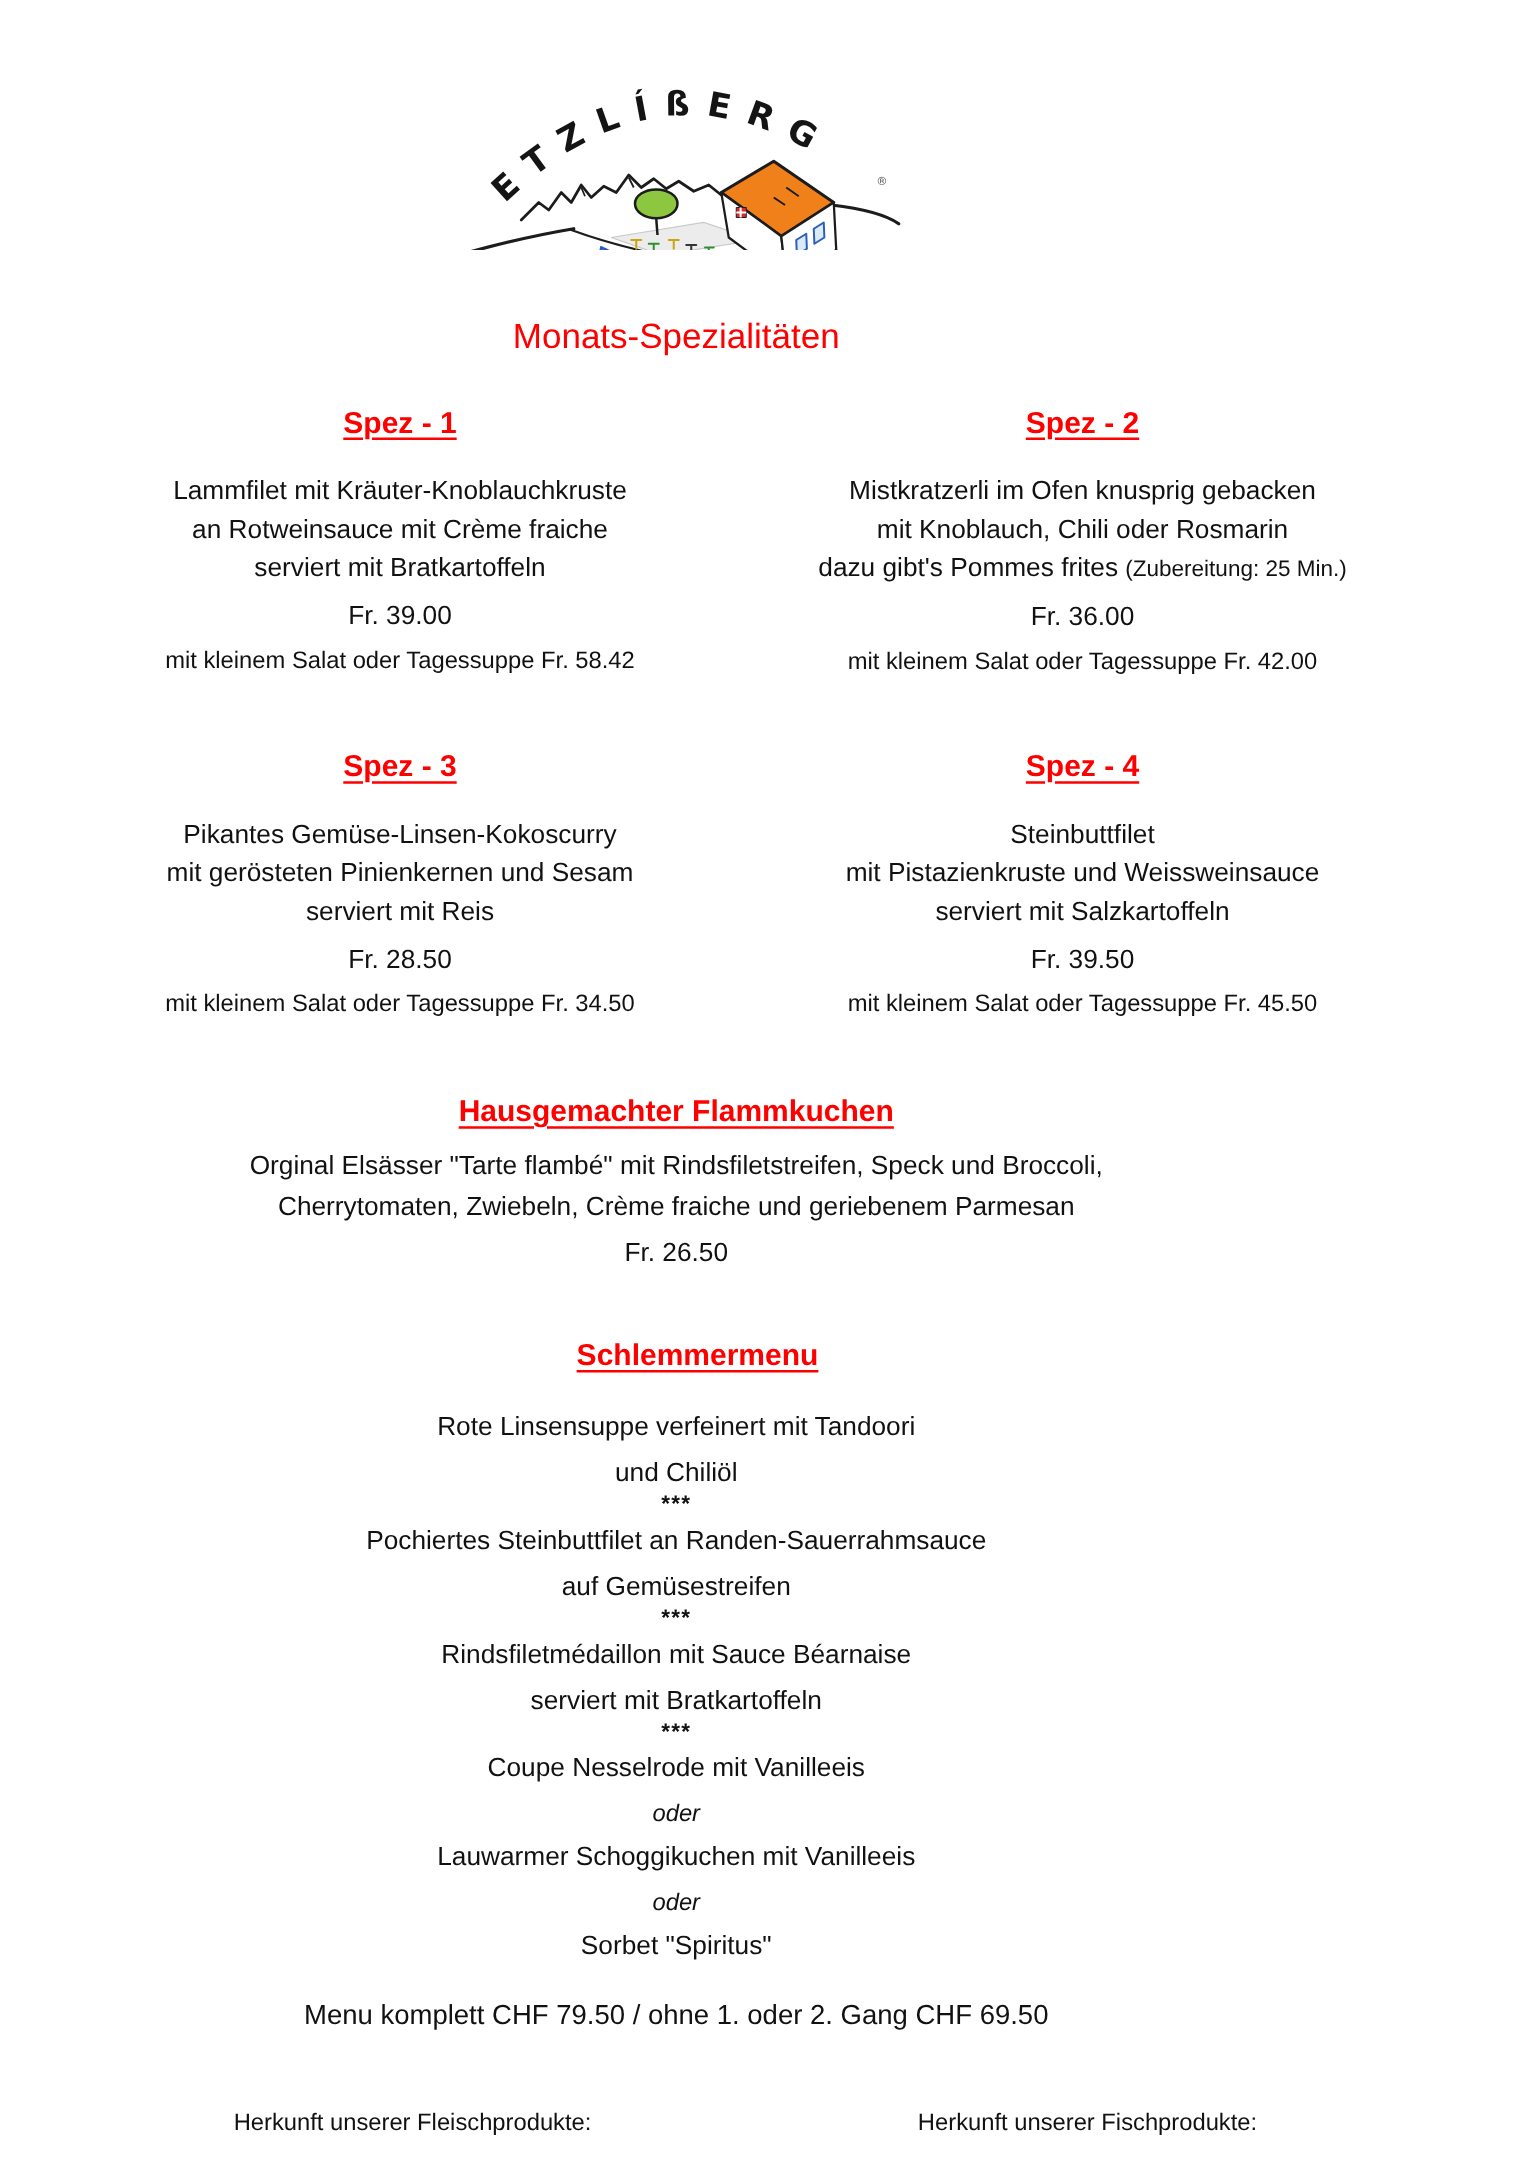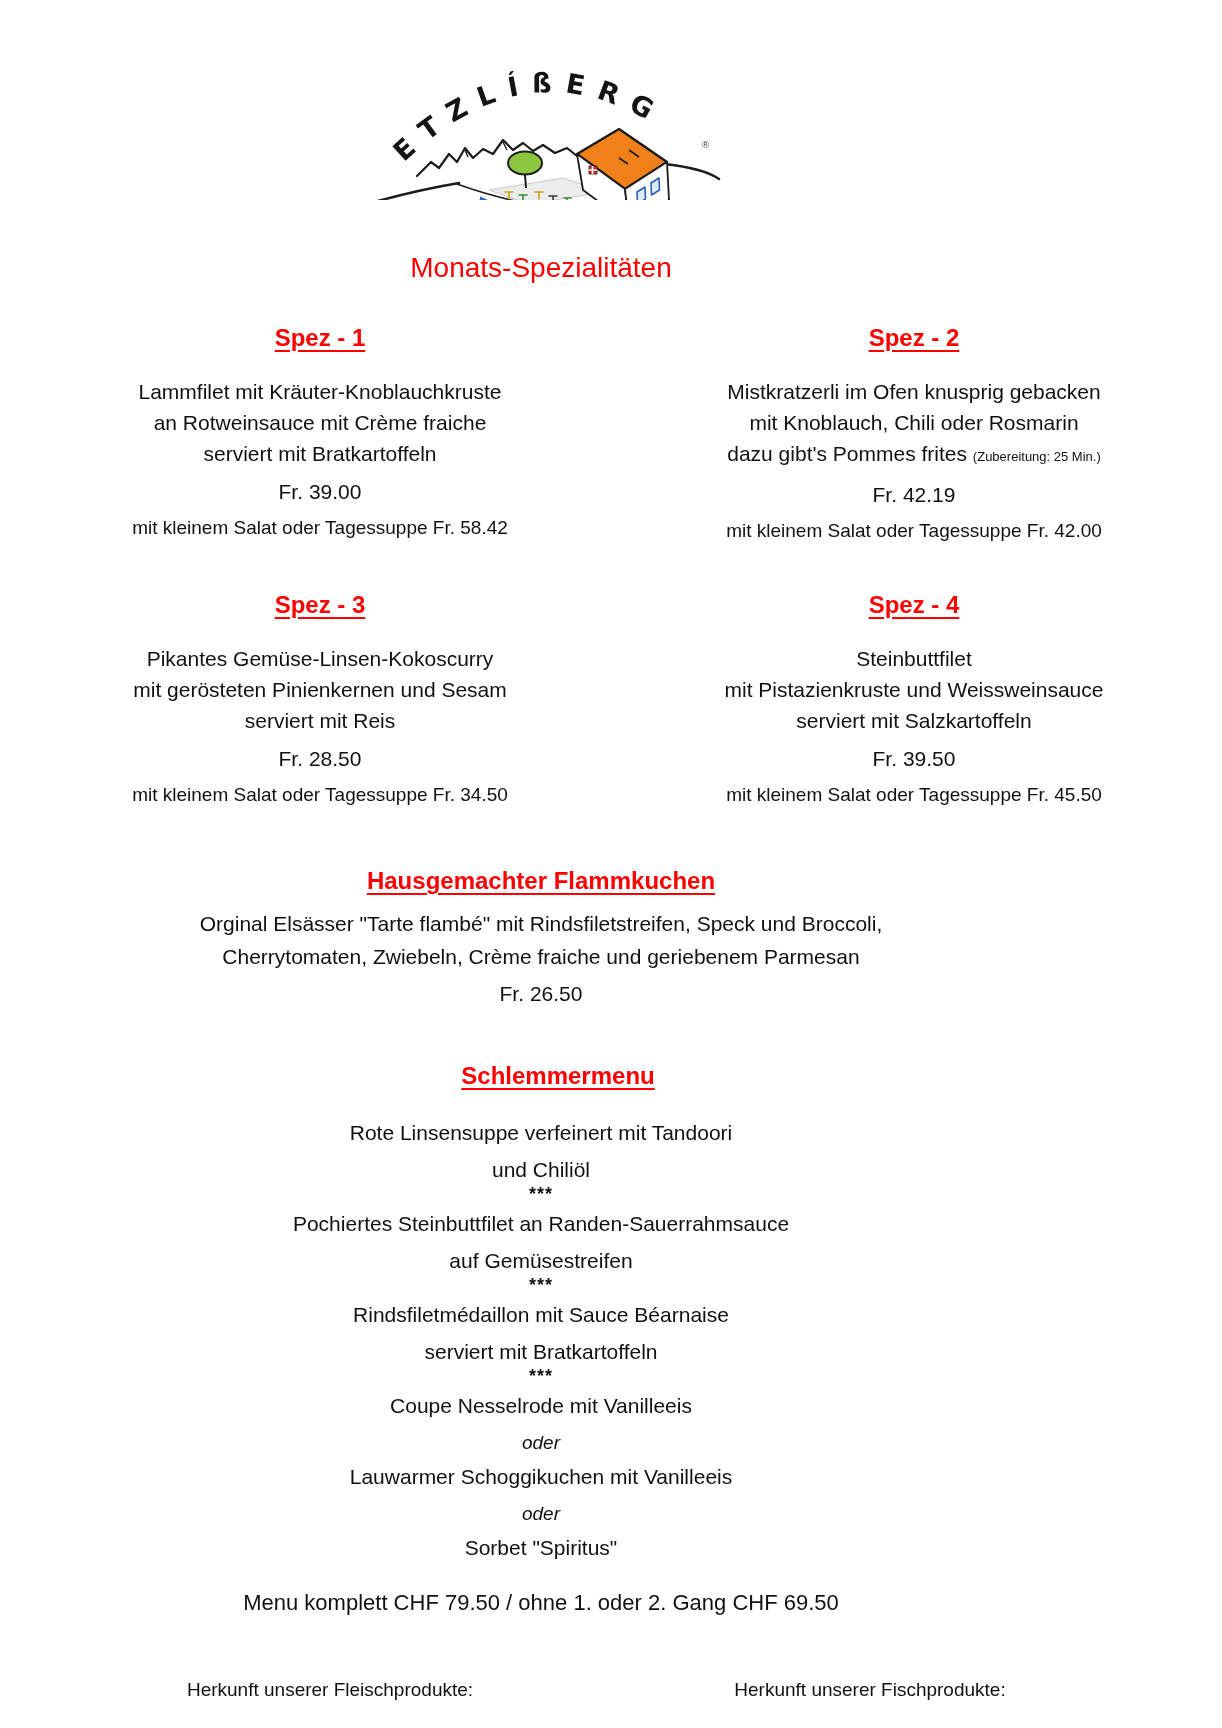--- a/index.html
+++ b/index.html
@@ -44,26 +44,25 @@
     text-underline-offset:4px;
   }
   
   .specials-grid{
     margin-left:47px;
     width:1092px;
     display:grid;
     grid-template-columns:546px 546px;
     row-gap:58px;
     margin-top:40px;
-    gap:48px;
   }
   .spez{text-align:center;}
   .spez .sec-heading{margin-bottom:24px;}
   .spez-line{font-size:21px;line-height:31px;}
-  .spez-note{font-size:13px;}
+  .spez-note{font-size:18px;}
   .spez-price{font-size:21px;line-height:31px;margin-top:7px;}
   .spez-suppl{font-size:19px;line-height:24px;margin-top:9px;}
   
   .flamm{margin-top:60px;}
   .flamm .sec-heading{margin-bottom:12px;}
   .flamm-line{font-size:21px;line-height:33px;}
   .flamm-price{font-size:21px;line-height:33px;margin-top:4px;}
   
   .schlemmer{margin-top:52px;}
   .schlemmer .sec-heading{margin-bottom:22px;margin-left:34px;}
@@ -145,21 +144,21 @@
     </div>
 
     <div class="spez">
       <span class="sec-heading">Spez - 2</span>
       <div class="spez-line">Mistkratzerli im Ofen knusprig gebacken</div>
       <div class="spez-line">mit Knoblauch, Chili oder Rosmarin</div>
       <div class="spez-line">
         <span>dazu gibt's Pommes frites</span>
         <span class="spez-note">(Zubereitung: 25 Min.)</span>
       </div>
-      <div class="spez-price">Fr. 42.19</div>
+      <div class="spez-price">Fr. 36.00</div>
       <div class="spez-suppl">mit kleinem Salat oder Tagessuppe Fr. 42.00</div>
     </div>
 
     <div class="spez">
       <span class="sec-heading">Spez - 3</span>
       <div class="spez-line">Pikantes Gemüse-Linsen-Kokoscurry</div>
       <div class="spez-line">mit gerösteten Pinienkernen und Sesam</div>
       <div class="spez-line">serviert mit Reis</div>
       <div class="spez-price">Fr. 28.50</div>
       <div class="spez-suppl">mit kleinem Salat oder Tagessuppe Fr. 34.50</div>

